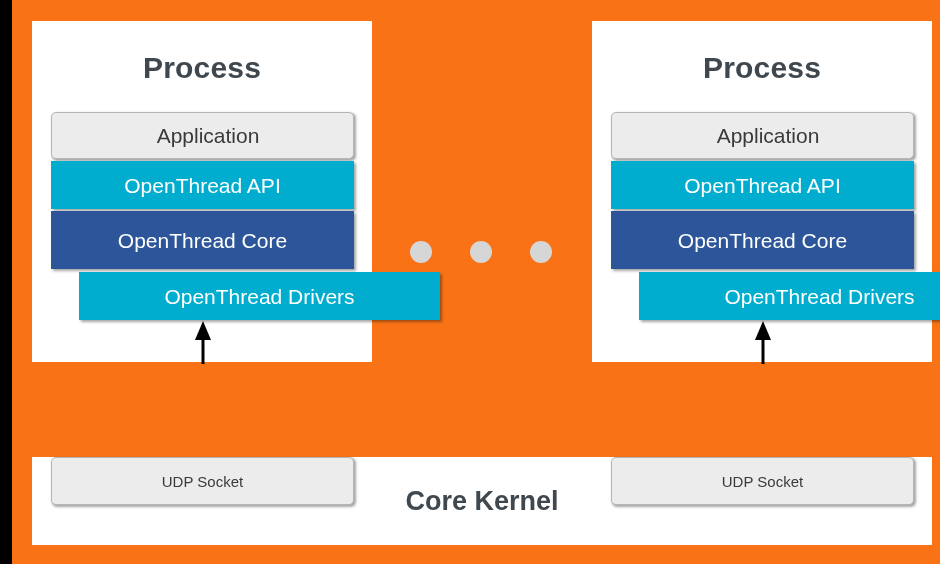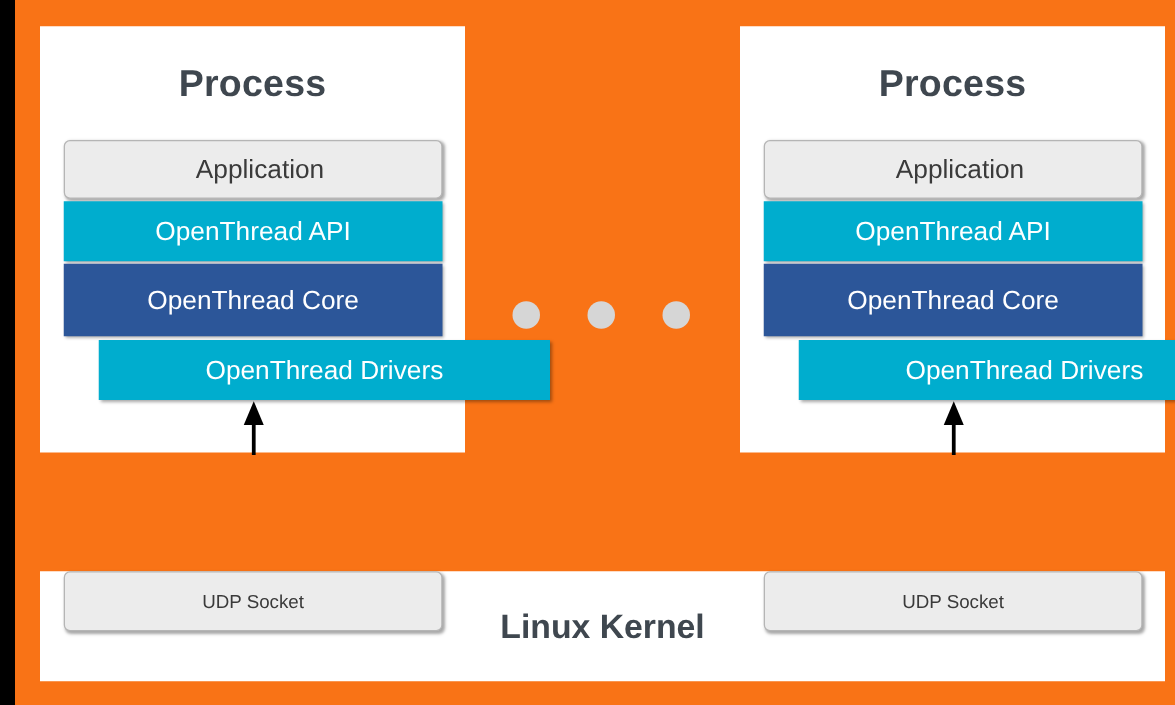--- a/index.html
+++ b/index.html
@@ -184,20 +184,20 @@
     <polygon points="13,1 5,20 21,20" fill="#000000"></polygon>
   </svg>
 
   <div class="dots">
     <div class="dot d0"></div>
     <div class="dot d1"></div>
     <div class="dot d2"></div>
   </div>
 
   <div class="kernel-card">
-    <div class="kernel-title">Linux Kernel</div>
+    <div class="kernel-title">Core Kernel</div>
 
     <div class="socket s-left">UDP Socket</div>
 
     <div class="socket s-right">UDP Socket</div>
   </div>
 
 </div>
 
 </body></html>

